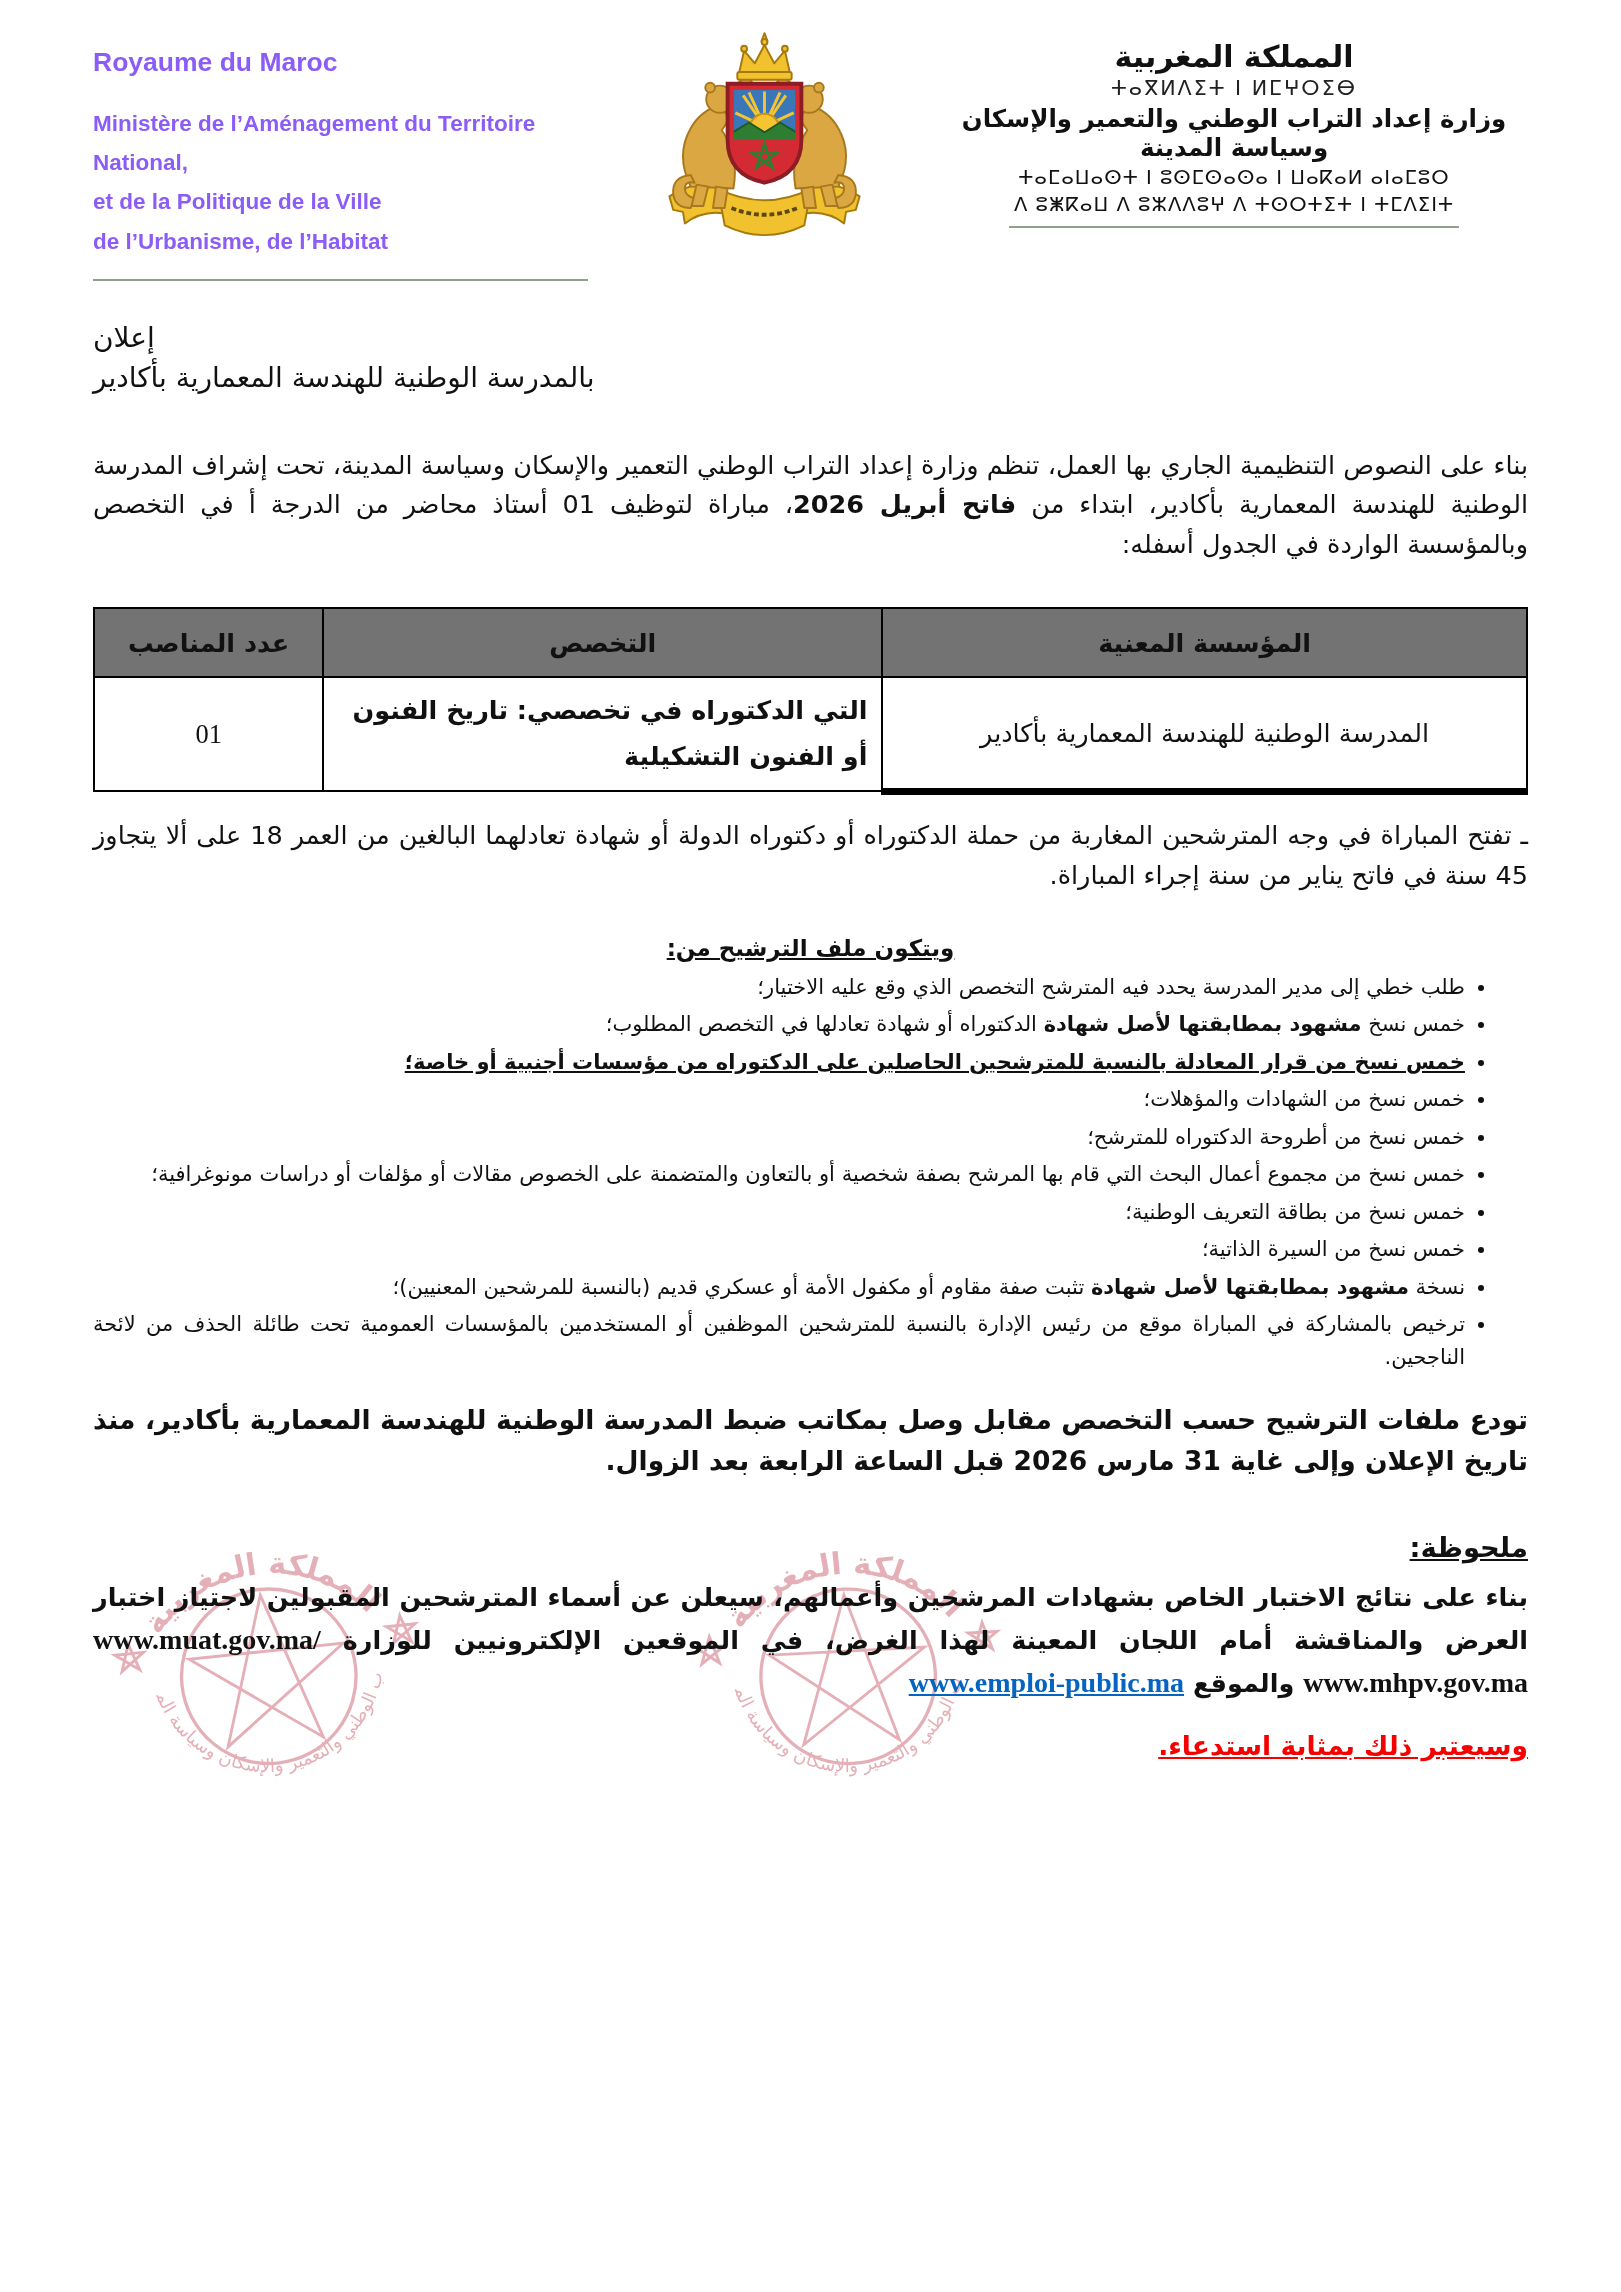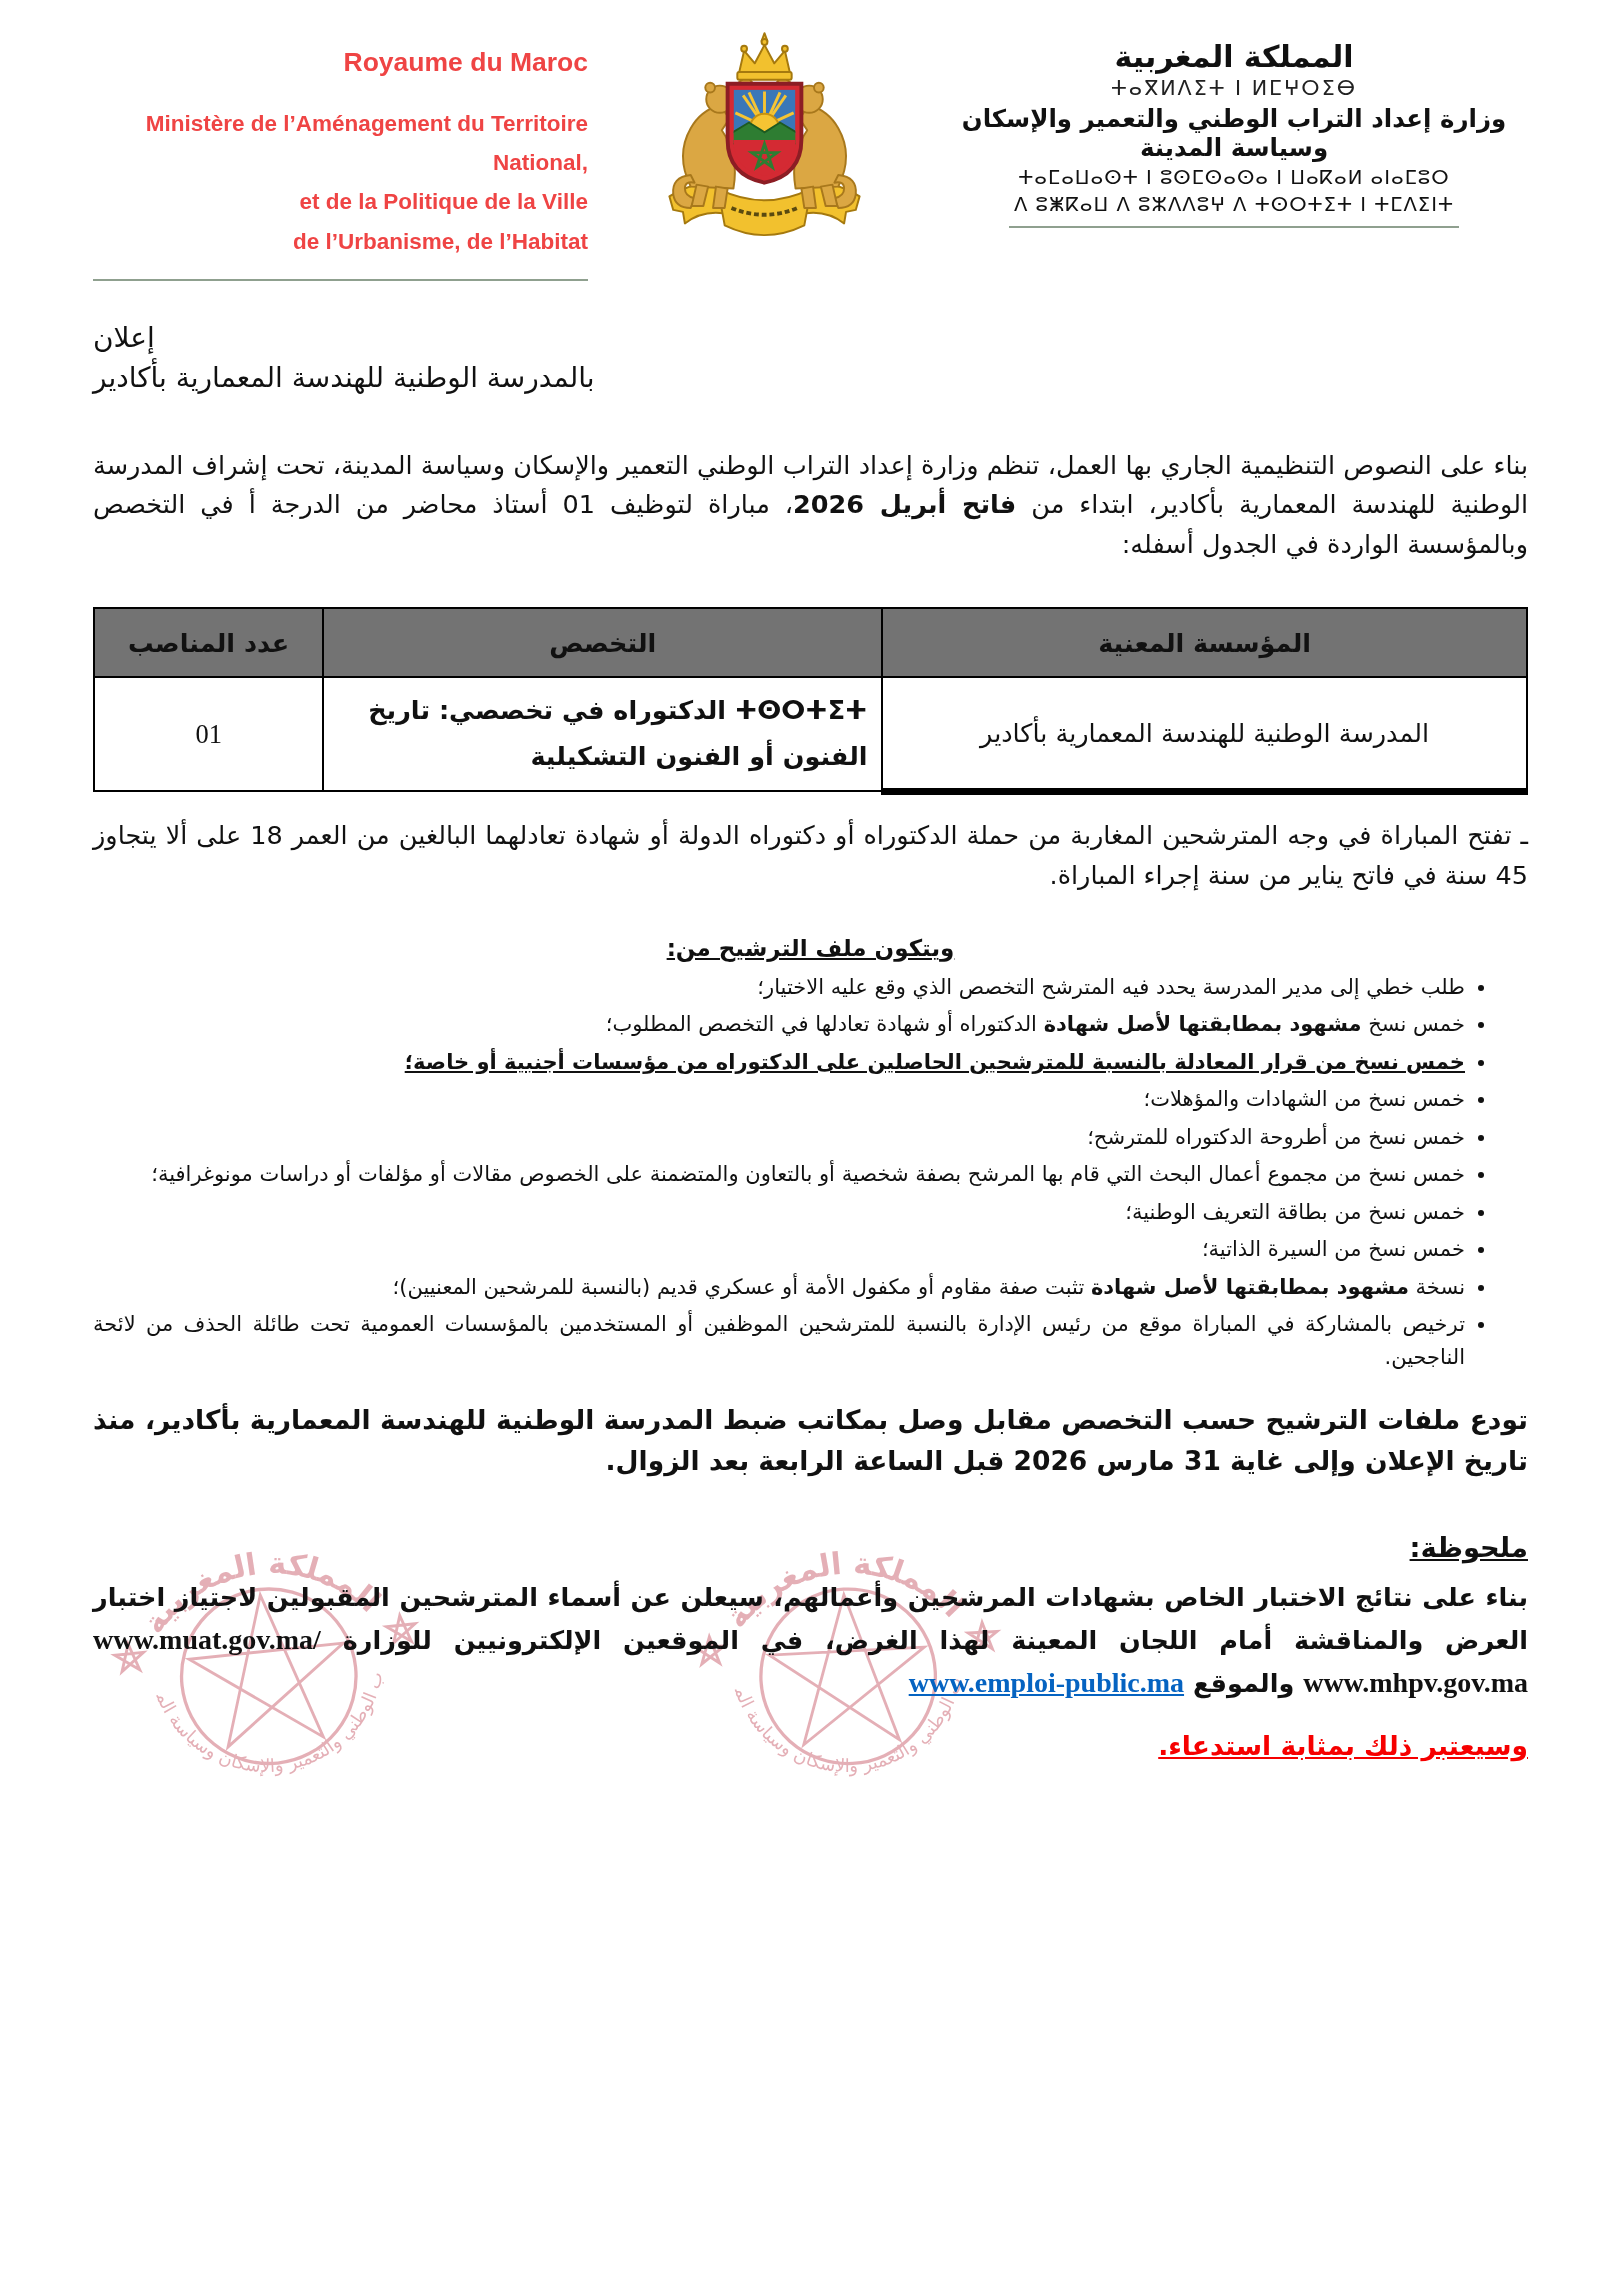--- a/index.html
+++ b/index.html
@@ -5,22 +5,22 @@
   html,body{margin:0;padding:0;background:#888;}
   .page{
     width:1621px;height:2293px;position:relative;background:#ffffff;
     margin:0 auto;overflow:hidden;color:#111;
     font-family:"DejaVu Sans",sans-serif;
   }
   .content{position:relative;padding:25.5px 93px 0 93px;z-index:2;}
 
   
   .hdr{display:flex;justify-content:space-between;align-items:flex-start;}
-  .hdr-fr{width:495px;text-align:right;font-family:"Liberation Sans",sans-serif;
-          font-weight:bold;color:#ef4444;padding-top:21.6px;}
+  .hdr-fr{width:495px;text-align:left;font-family:"Liberation Sans",sans-serif;
+          font-weight:bold;color:#8b5cf6;padding-top:21.6px;}
   .hdr-fr .l1{font-size:26.5px;margin-bottom:25.5px;}
   .hdr-fr .l2{font-size:22.5px;line-height:1.75;}
   .hdr-fr-rule{border-bottom:2px solid #8fa08f;margin-top:17.6px;}
   .hdr-ar{width:588px;text-align:center;direction:rtl;padding-top:13.7px;}
   .hdr-ar .kingdom{font-size:30px;font-weight:bold;}
   .hdr-ar .tif{font-size:20.6px;letter-spacing:2px;margin-top:2px;color:#222;}
   .hdr-ar .ministry{font-size:24.5px;font-weight:bold;margin-top:3.9px;}
   .hdr-ar .tif2{font-size:19.6px;letter-spacing:1px;margin-top:3.9px;}
   .hdr-ar-rule{border-bottom:2px solid #8fa08f;margin:9.8px 69px 0 69px;}
   .emblem{width:233px;flex:0 0 auto;margin-top:3.9px;}
@@ -202,21 +202,21 @@
 
     <table class="positions">
       <tbody>
           <tr>
         <th>المؤسسة المعنية</th>
         <th>التخصص</th>
         <th>عدد المناصب</th>
       </tr>
       <tr>
         <td class="inst">المدرسة الوطنية للهندسة المعمارية بأكادير</td>
-        <td class="spec">ⵜⵙⵔⵜⵉⵜ الدكتوراه في تخصصي: تاريخ الفنون أو الفنون التشكيلية</td>
+        <td class="spec">التي الدكتوراه في تخصصي: تاريخ الفنون أو الفنون التشكيلية</td>
         <td class="pos">01</td>
       </tr>
     </tbody>
       </table>
 
     <p class="rtl-par elig">ـ تفتح المباراة في وجه المترشحين المغاربة من حملة الدكتوراه أو دكتوراه الدولة أو شهادة تعادلهما البالغين من العمر 18 على ألا يتجاوز 45 سنة في فاتح يناير من سنة إجراء المباراة.</p>
 
     <div class="req-head">ويتكون ملف الترشيح من:</div>
     <ul class="req">
       <li><span>طلب خطي إلى مدير المدرسة يحدد فيه المترشح التخصص الذي وقع عليه الاختيار؛</span><b></b><span></span></li>

